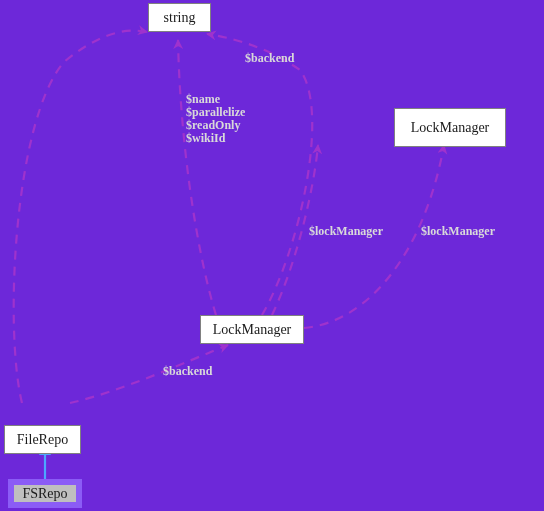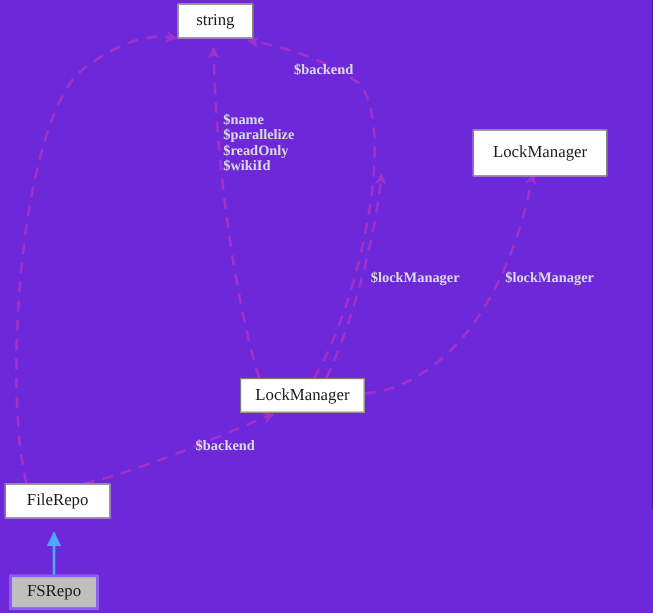--- a/index.html
+++ b/index.html
@@ -31,21 +31,21 @@
     font-size: 14px;
     line-height: 1;
     display: flex;
     align-items: center;
     justify-content: center;
     white-space: nowrap;
     z-index: 5;
   }
   .node.current {
     background: #bfbfbf;
-    border: 2px solid #8b5cf6;
+    border: 6px solid #8b5cf6;
     color: #1a1a1a;
   }
   .edge-label {
     position: absolute;
     color: #d9d9d9;
     font-size: 12px;
     font-weight: bold;
     line-height: 13px;
     white-space: pre;
     z-index: 4;
@@ -83,21 +83,21 @@
     <path d="M 45,479 L 45,444" fill="none" stroke="#4da6ff" stroke-width="2.2" marker-end="url(#triArrowBlue)"></path>
   </svg>
 
   <div class="node" style="left:148px; top:3px; width:63px; height:29px;">string</div>
 
 
   <div class="node" style="left:394px; top:108px; width:112px; height:39px;">LockManager</div>
 
   <div class="node" style="left:200px; top:315px; width:104px; height:29px;">LockManager</div>
 
-  <div class="node" style="left:4px; top:403px; width:88px; height:29px;">FileRepo</div>
+  <div class="node" style="left:4px; top:425px; width:77px; height:29px;">FileRepo</div>
 
   <div class="node current" style="left:8px; top:479px; width:74px; height:29px;">FSRepo</div>
 
   <div class="edge-label left" style="left:245px; top:52px;">$backend</div>
 
   <div class="edge-label center" style="left:186px; top:93px; width:92px;">$name
 $parallelize
 $readOnly
 $wikiId</div>
 

